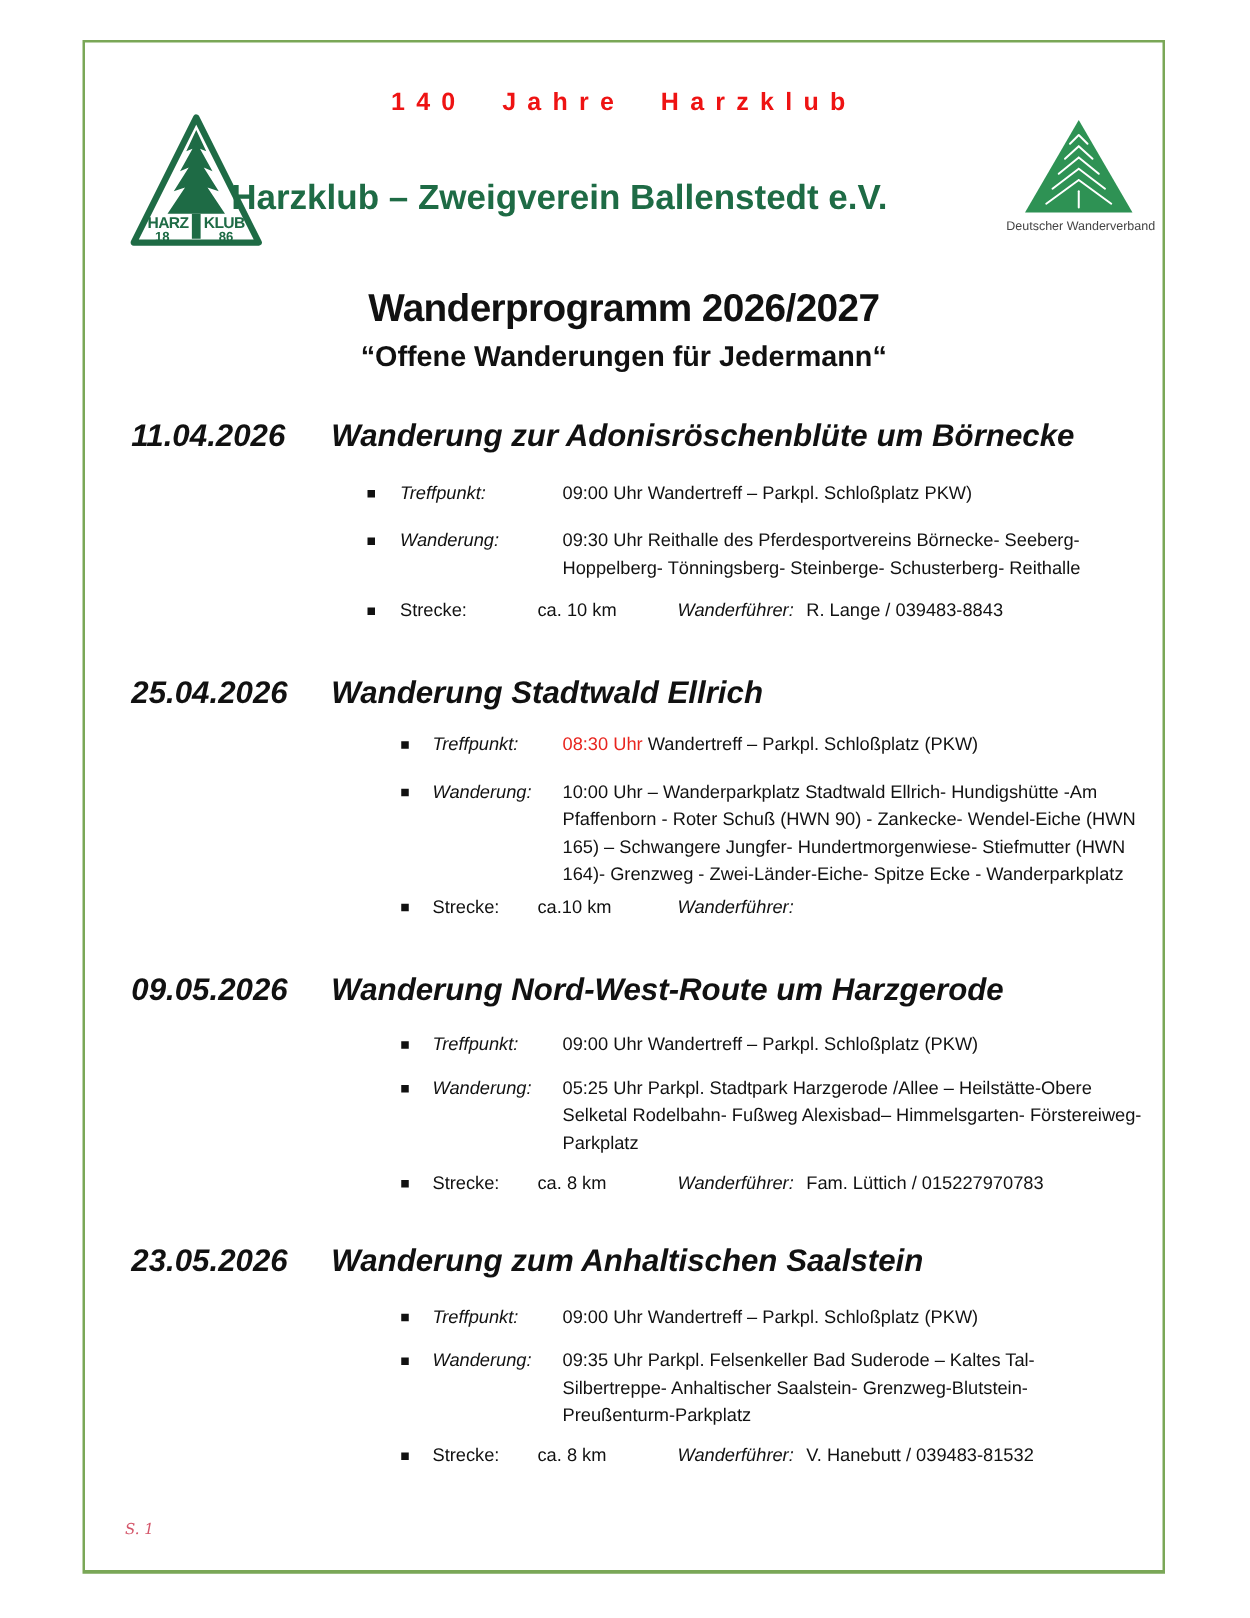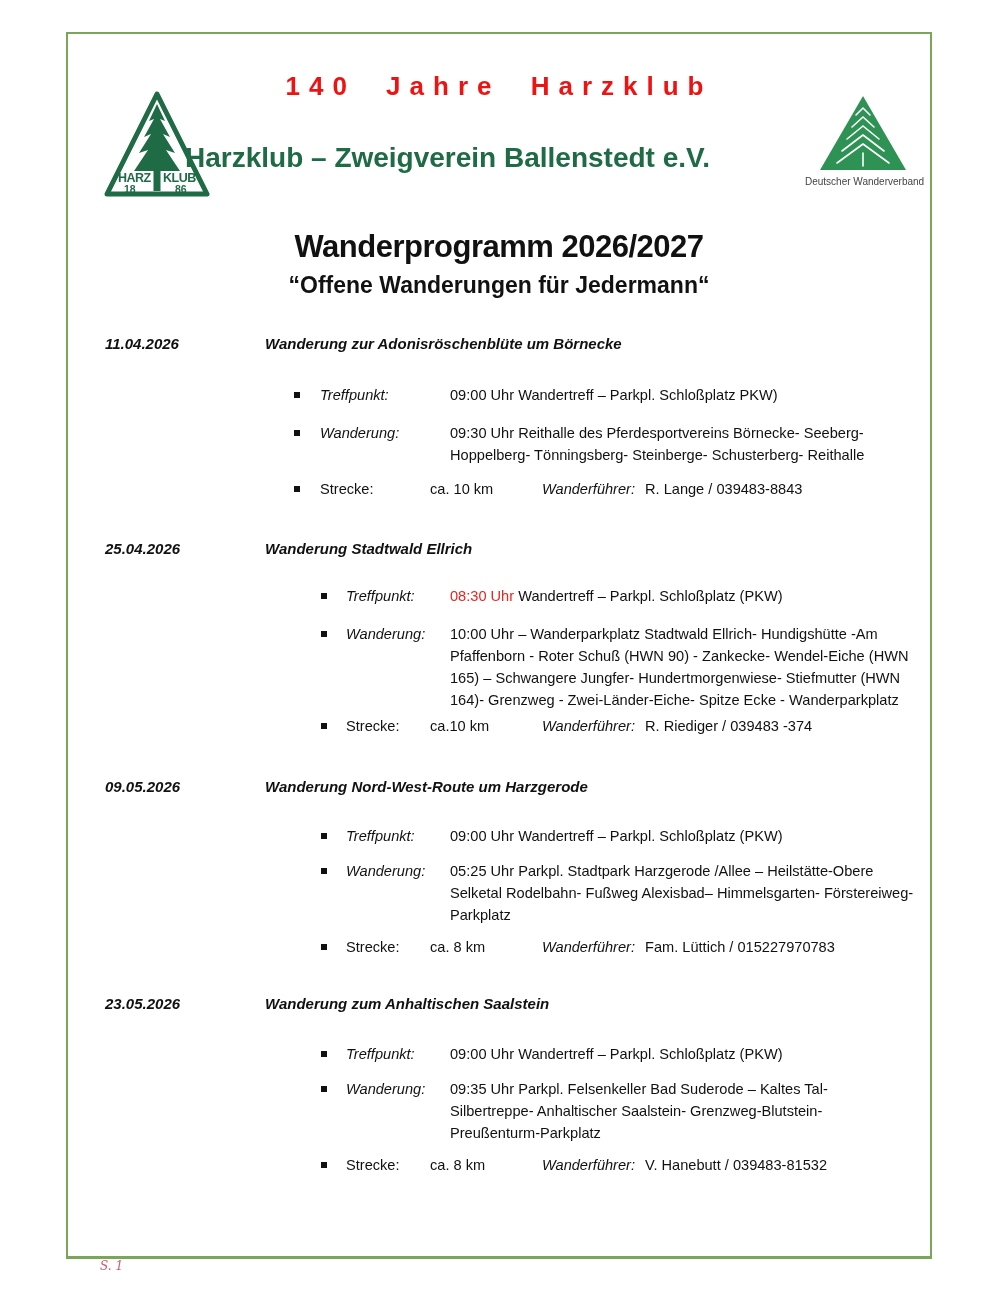--- a/index.html
+++ b/index.html
@@ -24,21 +24,21 @@
     border: 2px solid #7aa757;
     border-bottom-width: 3px;
   }
   
   .jubilee {
     position: absolute;
     left: 66px;
     top: 71px;
     width: 866px;
     text-align: center;
-    font-size: 26px;
+    font-size: 20px;
     font-weight: bold;
     letter-spacing: 9px;
     word-spacing: 14px;
     color: #ee1313;
     white-space: nowrap;
   }
   .club-name {
     position: absolute;
     left: 185px;
     top: 142px;
@@ -90,21 +90,21 @@
     font-weight: bold;
   }
   
   .entry {
     position: absolute;
     left: 105px;
     width: 740px;
   }
   .entry-header {
     display: flex;
-    font-size: 15px;
+    font-size: 25px;
     font-weight: bold;
     font-style: italic;
     white-space: nowrap;
   }
   .entry-date { flex: none; width: 160px; }
   .row {
     position: absolute;
     display: flex;
     align-items: flex-start;
     font-size: 14.6px;
@@ -128,21 +128,21 @@
   .italic { font-style: italic; }
   .val { flex: 1; white-space: pre-line; margin-left: 20px; }
   .val-flex { flex: 1; display: flex; white-space: nowrap; }
   .strecke-value { flex: none; width: 112px; }
   .wf-label { flex: none; width: 103px; font-style: italic; }
   .wf-value { flex: 1; }
   
   .footer-page {
     position: absolute;
     left: 100px;
-    top: 1259px;
+    top: 1216px;
     font-family: "DejaVu Serif", serif;
     font-style: italic;
     font-size: 12px;
     color: #d4576b;
   }
 </style>
 </head>
 <body>
 
 <div class="page-border"></div>
@@ -223,21 +223,20 @@
 Pfaffenborn - Roter Schuß (HWN 90) - Zankecke- Wendel-Eiche (HWN
 165) – Schwangere Jungfer- Hundertmorgenwiese- Stiefmutter (HWN
 164)- Grenzweg - Zwei-Länder-Eiche- Spitze Ecke - Wanderparkplatz</span>
       </div>
       <div class="row" style="top: 175px;">
         <span class="bullet"></span>
         <span class="lbl">Strecke:</span>
         <span class="val-flex">
           <span class="strecke-value">ca.10 km</span>
           <span class="wf-label">Wanderführer:</span>
-          <span class="wf-value">R. Riediger / 039483 -374</span>
         </span>
       </div>
     </div>
     <div class="entry indent-b" style="top: 778px;">
       <div class="entry-header">
         <span class="entry-date">09.05.2026</span>
         <span class="entry-title">Wanderung Nord-West-Route um Harzgerode</span>
       </div>
       <div class="row" style="top: 47px;">
         <span class="bullet"></span>

